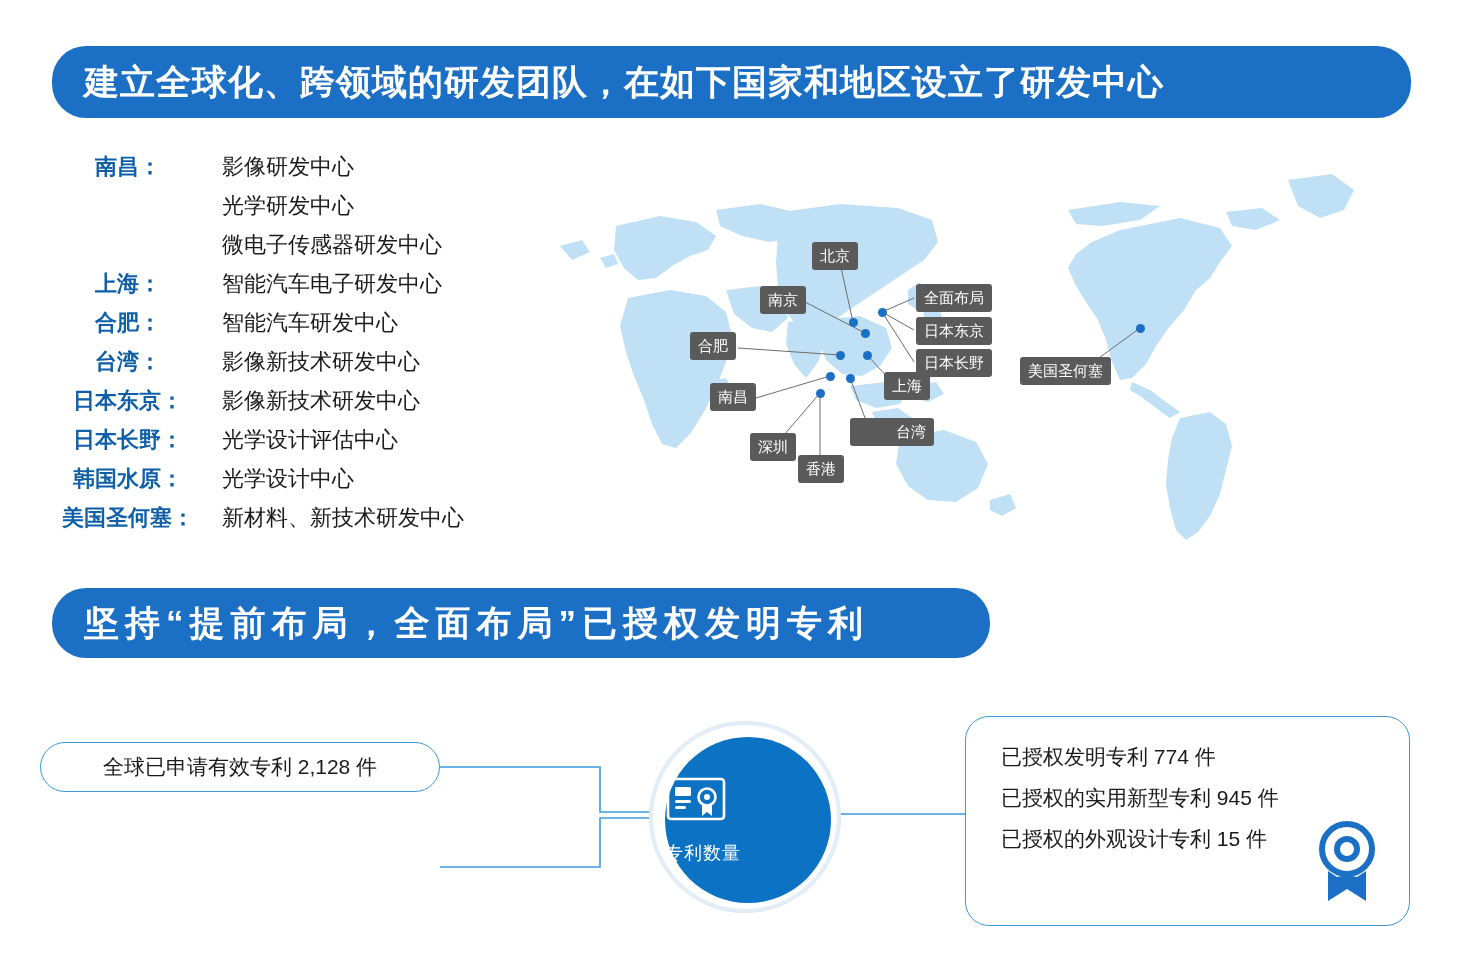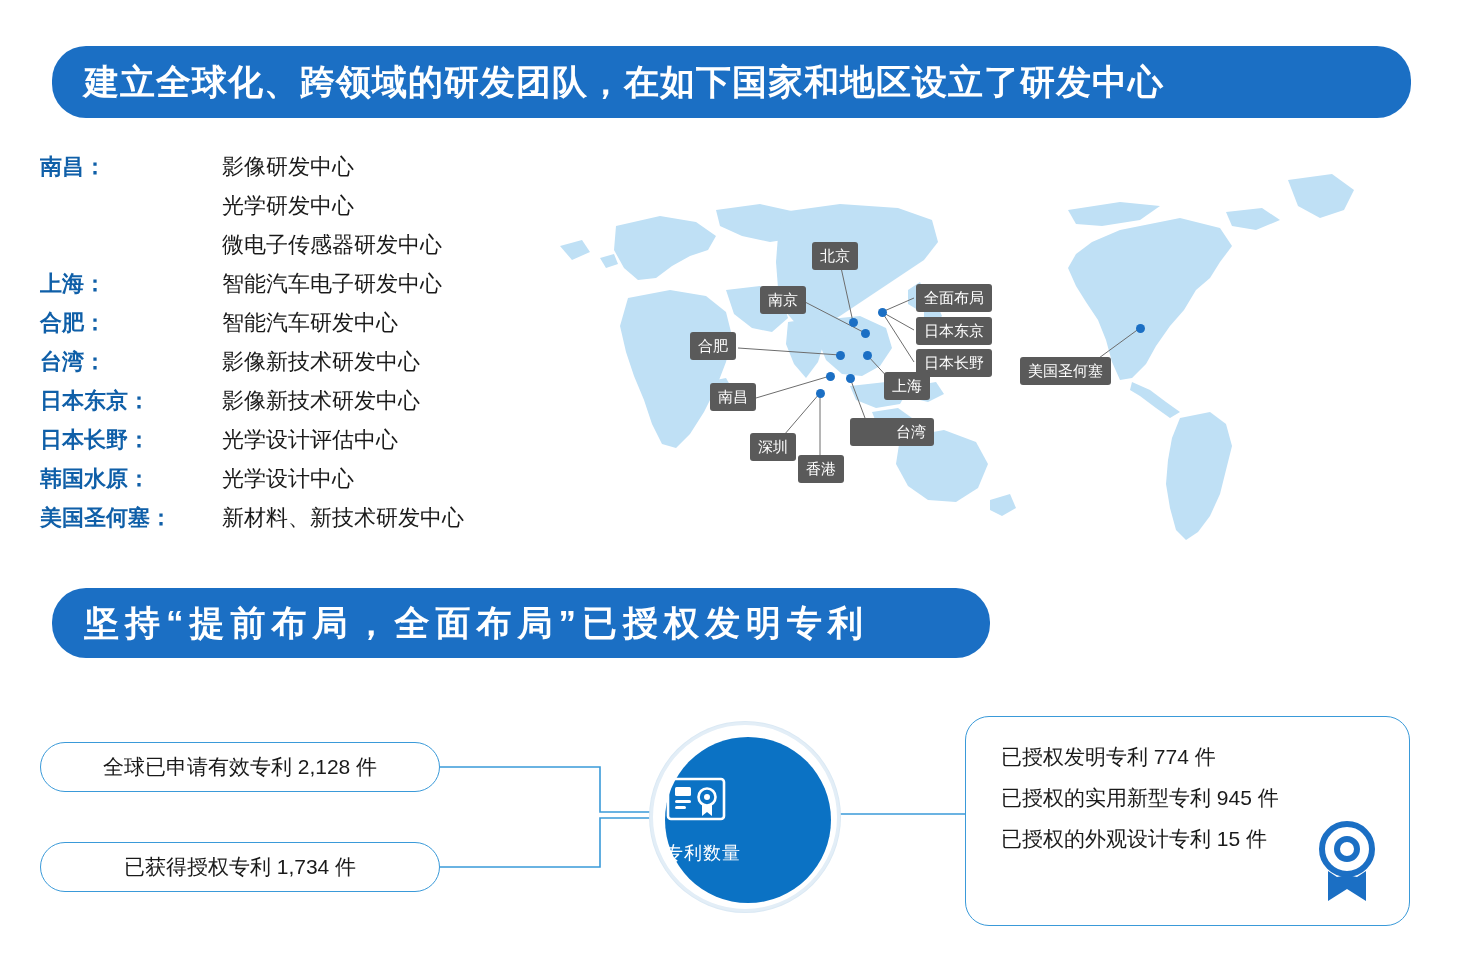--- a/index.html
+++ b/index.html
@@ -50,21 +50,21 @@
   }
   .center-row {
     display: flex;
     align-items: baseline;
     margin-bottom: 9px;
     font-size: 22px;
     color: #222;
   }
   .center-city {
     width: 182px;
-    text-align: left;
+    text-align: center;
     color: #0f5fa8;
     font-weight: bold;
     padding-right: 6px;
     flex: none;
   }
   .center-city.empty { color: transparent; }
   .center-name { color: #1a1a1a; }
 
   
   #map-wrap {
@@ -297,23 +297,20 @@
       <g stroke="#3a9ad9" stroke-width="1.6" fill="none">
         <path d="M440 73 L600 73 L600 118 L650 118"></path>
         <path d="M440 173 L600 173 L600 124 L650 124"></path>
         <path d="M840 120 L905 120 L905 120 L965 120"></path>
       </g>
     </svg>
 
     <div class="pill" id="pill-left-1">
       <span>全球已申请有效专利 2,128 件</span>
     </div>
-    <div class="pill" id="pill-left-2">
-      <span>已获得授权专利 1,734 件</span>
-    </div>
 
     <div id="circle-outer">
       <div id="circle-inner">
         <span>
           <svg width="62" height="48" viewBox="0 0 62 48">
             <rect x="3" y="4" width="56" height="40" rx="3" fill="none" stroke="#ffffff" stroke-width="2.6"></rect>
             <rect x="10" y="12" width="16" height="9" rx="1.5" fill="#ffffff"></rect>
             <rect x="10" y="25" width="16" height="3" rx="1.5" fill="#ffffff"></rect>
             <rect x="10" y="31" width="11" height="3" rx="1.5" fill="#ffffff"></rect>
             <circle cx="42" cy="22" r="8.5" fill="none" stroke="#ffffff" stroke-width="2.6"></circle>

